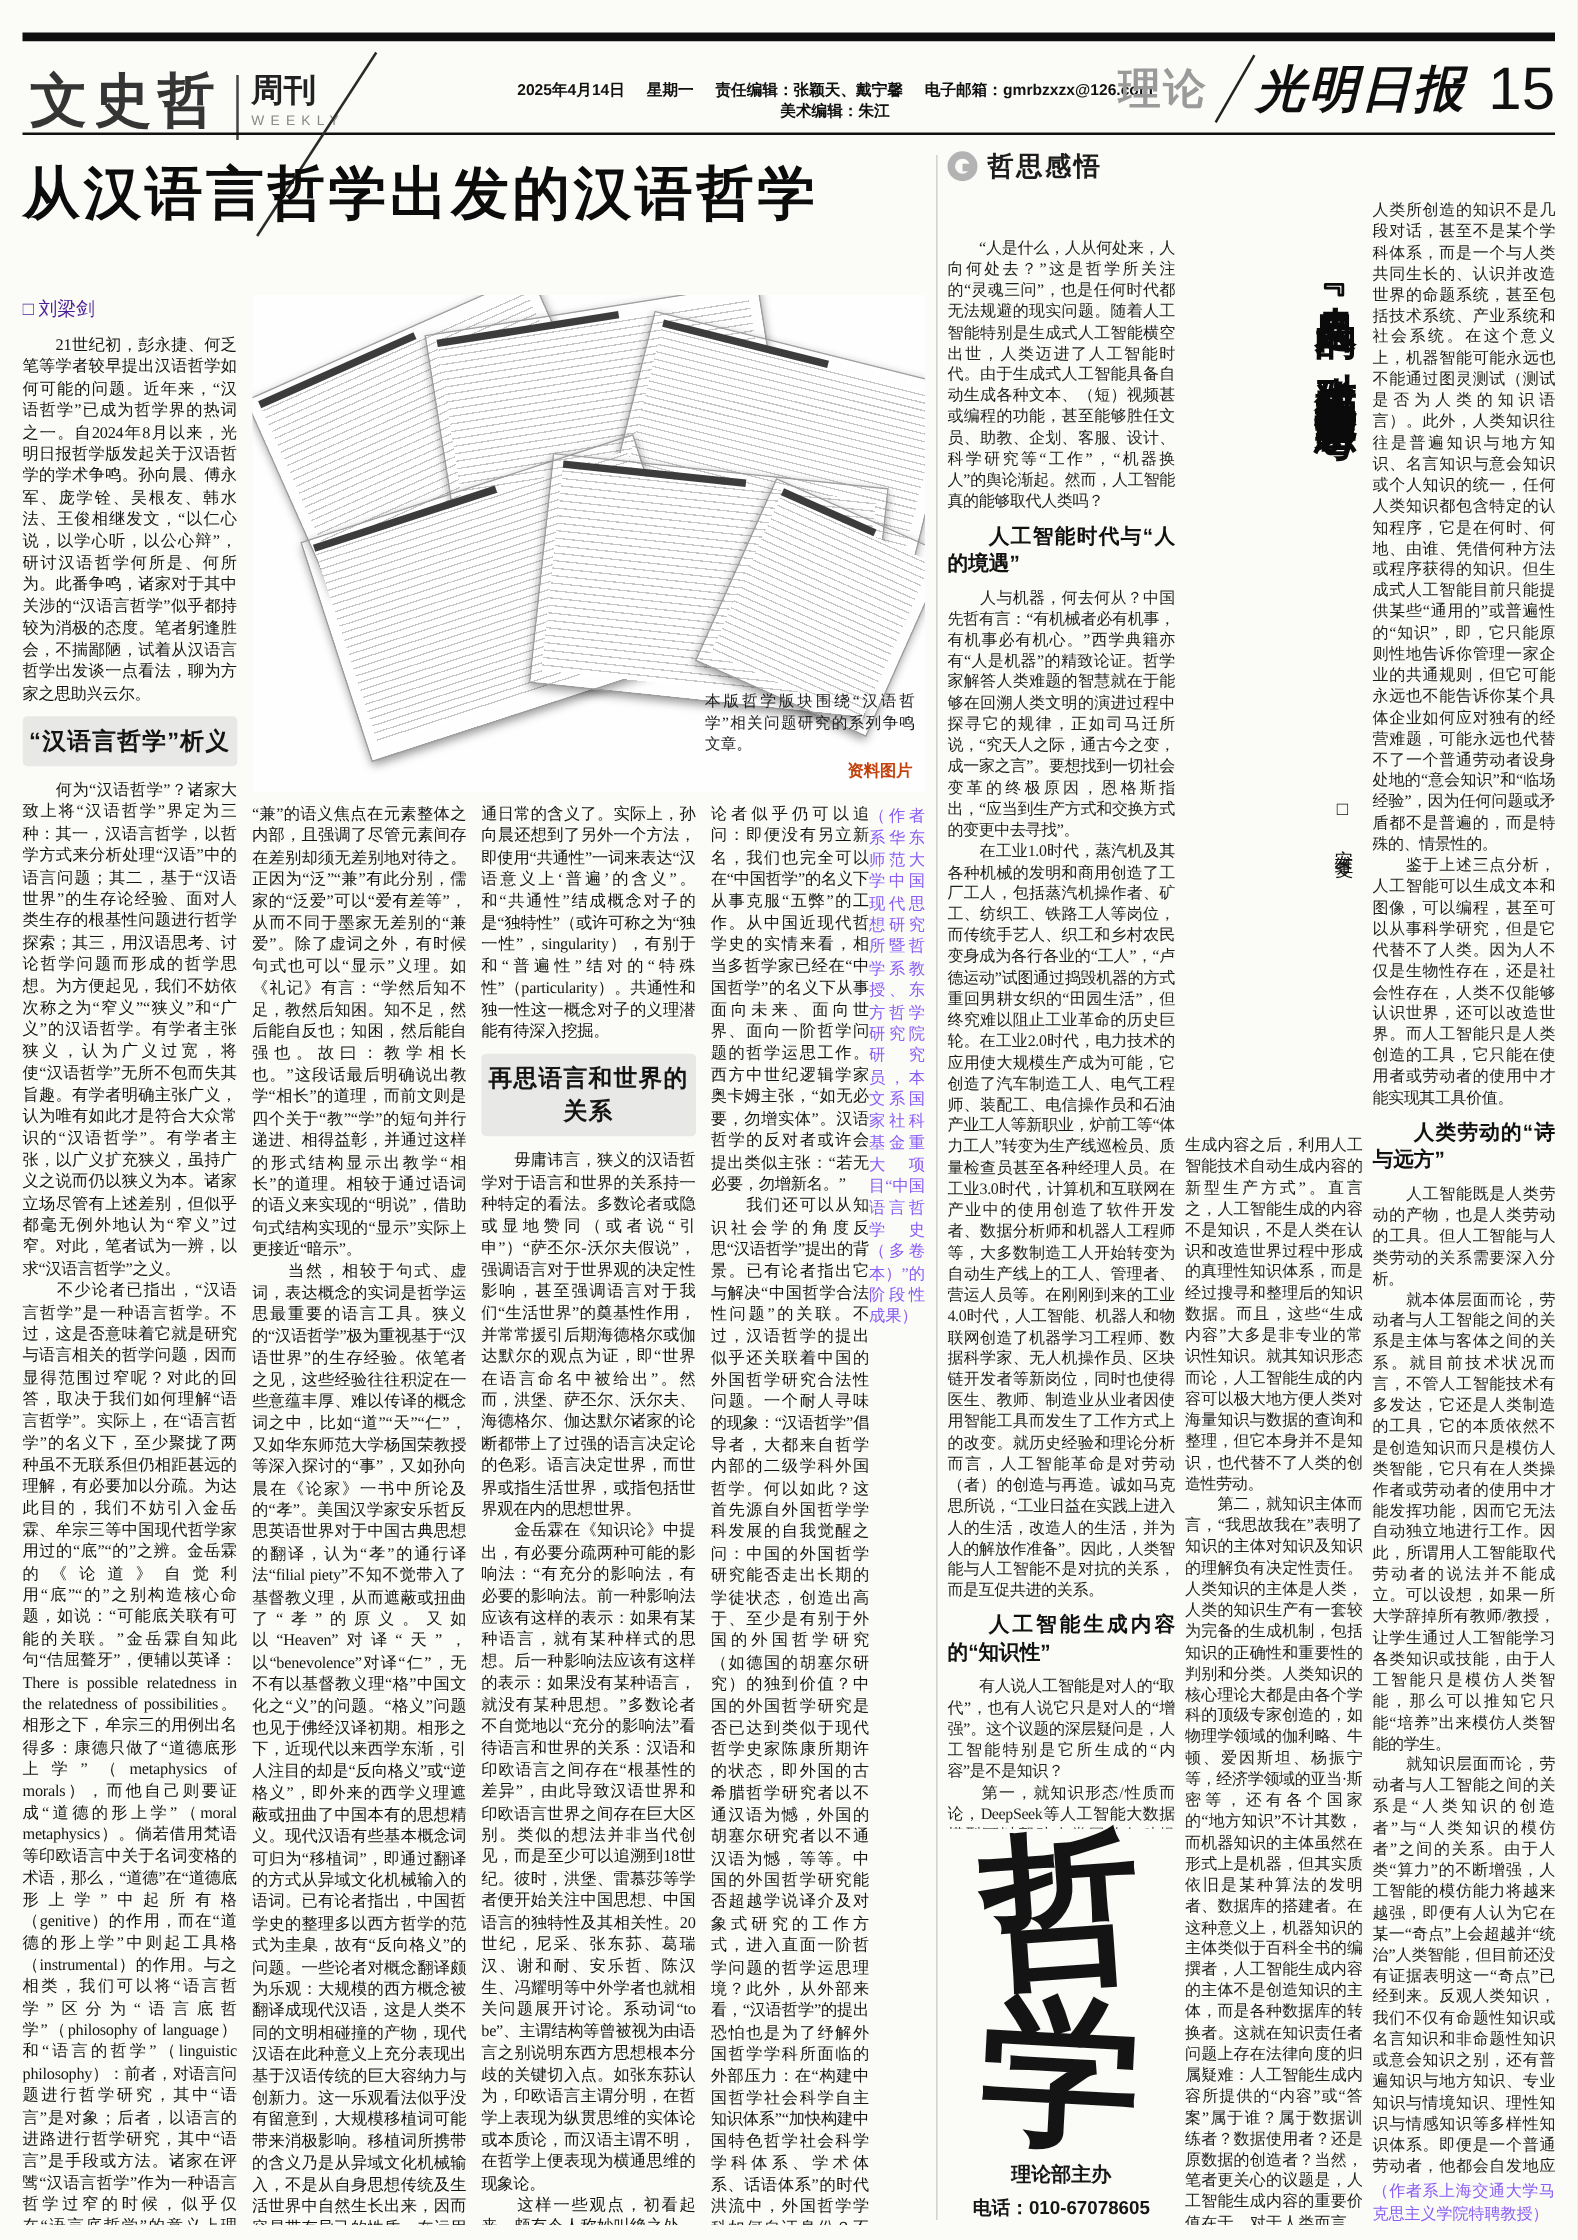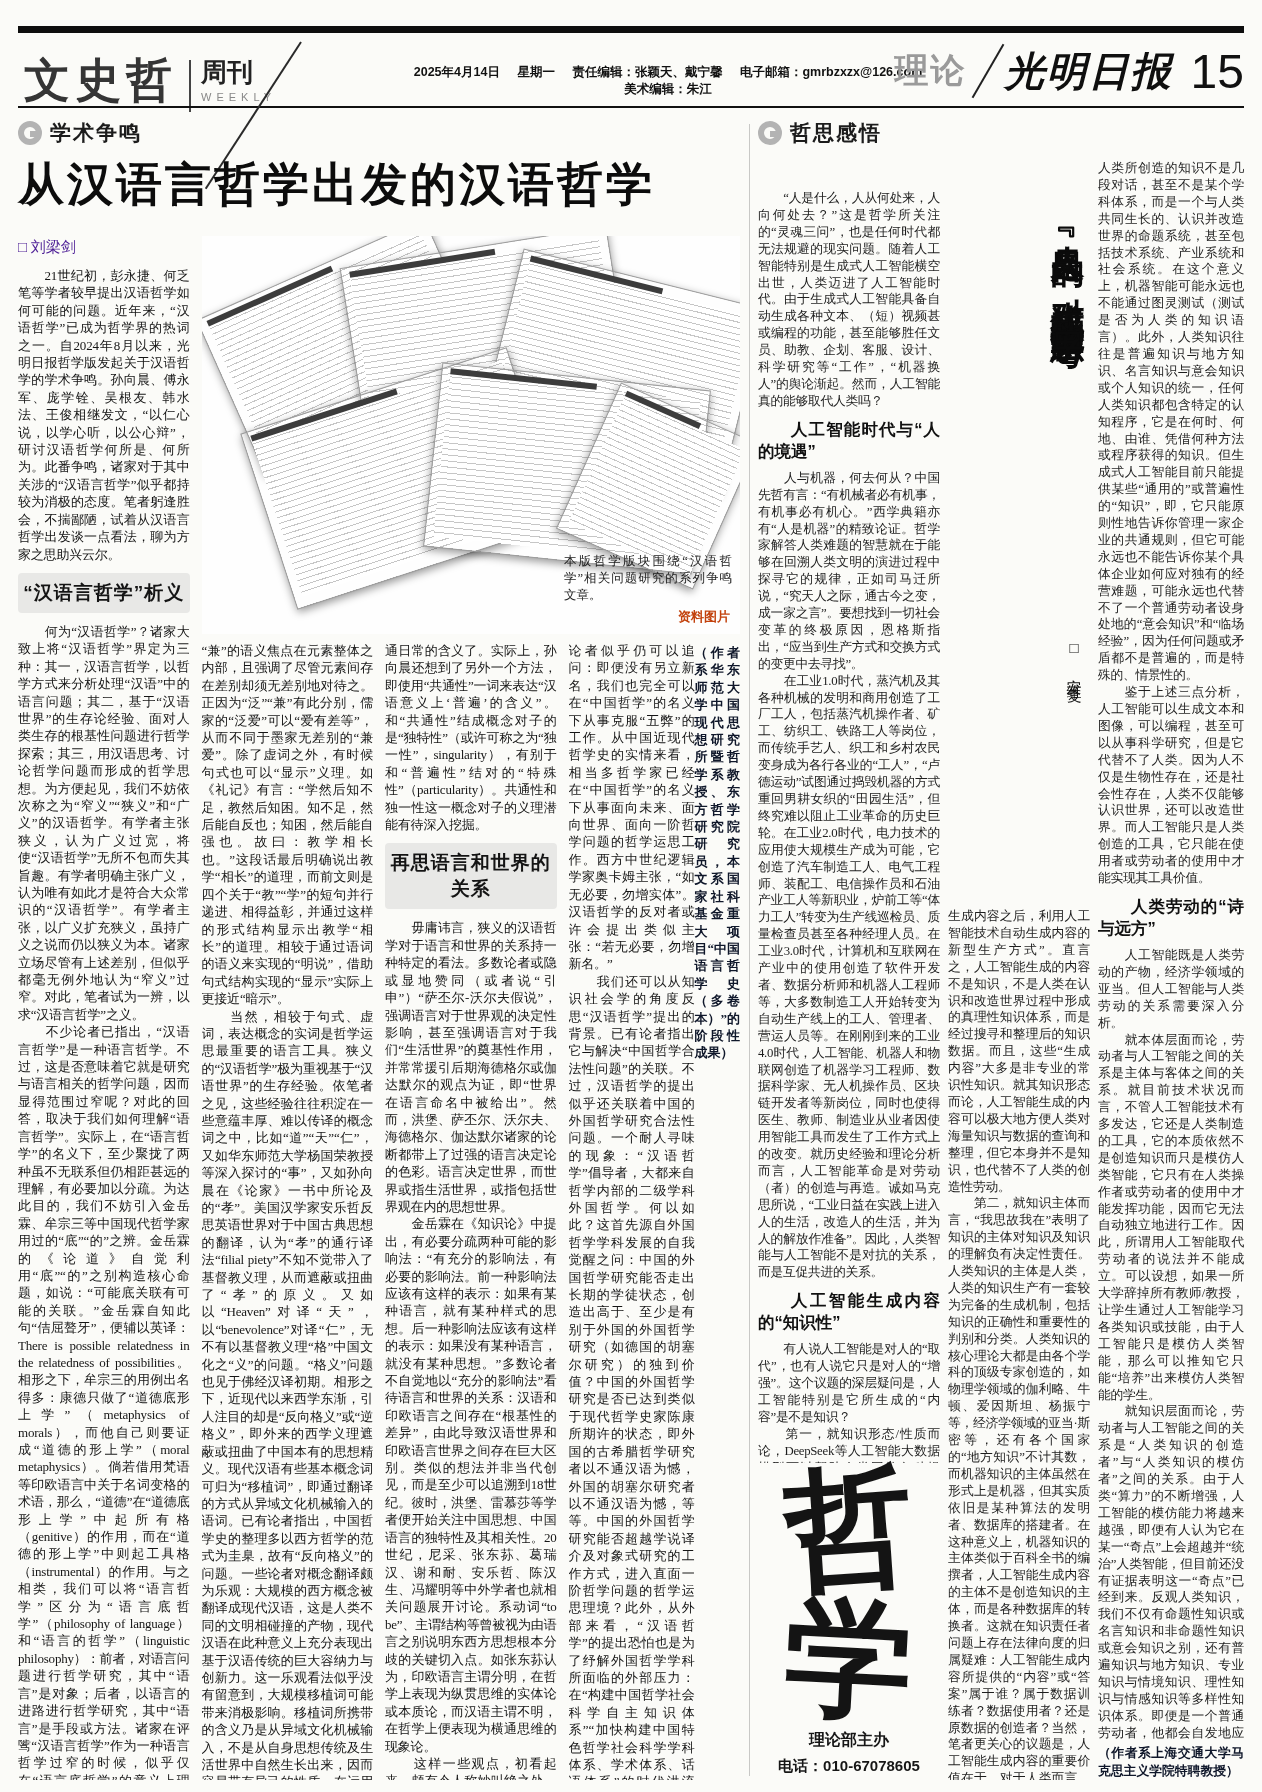--- a/index.html
+++ b/index.html
@@ -45,21 +45,21 @@
   #lcol1 { grid-row:1/3; grid-column:1; }
   #lfig  { grid-row:1; grid-column:2/5; }
   .colflex { display:flex; flex-direction:row; }
   .coltext { flex:1 1 auto; overflow:hidden; }
   .ltext, .coltext { text-align:justify; }
   .para { font-size:13px; line-height:17.4px; letter-spacing:-0.2px; text-align:justify; color:#151515; }
   .byline { font-size:15px; margin:2px 0 10px 0; color:#4c1d95; }
   .subhead { background:#e8e8e6; border-radius:4px; text-align:center;
     font-family:"Liberation Sans",sans-serif; font-weight:900; font-size:19px; letter-spacing:1px;
     padding:7px 2px; margin:10px 0; color:#141414; }
-  .endnote { font-weight:700; font-size:13px; line-height:17.4px; text-align:justify; padding-top:2px; color:#0f172a; }
+  .endnote { font-weight:400; font-size:13px; line-height:17.4px; text-align:justify; padding-top:2px; color:#8b5cf6; }
   
   .fig { position:relative; background:#fefefe; overflow:hidden; }
   .clip { position:absolute; background:#fff; border:1px solid #9d9d9d; box-shadow:0 3px 8px rgba(0,0,0,.4);
     background-image:repeating-linear-gradient(180deg,#c6c6c6 0 1px,transparent 1px 6px);
     background-clip:content-box; padding:10px 8px; }
   .clip::before { content:""; position:absolute; left:8px; top:4px; width:55%; height:6px; background:#3c3c3c; }
   .clip.c1 { left:18px;  top:26px;  width:250px; height:170px; transform:rotate(-24deg); }
   .clip.c2 { left:150px; top:10px;  width:270px; height:180px; transform:rotate(-9deg); }
   .clip.c3 { left:295px; top:40px;  width:250px; height:190px; transform:rotate(14deg); }
   .clip.c4 { left:60px;  top:150px; width:280px; height:185px; transform:rotate(-18deg); }
@@ -119,24 +119,20 @@
       <span class="paper-name">光明日报</span>
       <span class="page-num">15</span>
     </div>
   </header>
   <div class="mast-rule"></div>
   <div class="diag"></div>
 
   <main class="main">
 
     <section class="left-art">
-      <div class="tagrow">
-        <span class="gicon"></span>
-        <span class="tag-label">学术争鸣</span>
-      </div>
       <h1 class="headline">从汉语言哲学出发的汉语哲学</h1>
 
       <div class="lgrid">
         <div id="lcol1" class="lcol ltext">
             <div class="byline">□ 刘梁剑</div>
             <div class="para">　　21世纪初，彭永捷、何乏笔等学者较早提出汉语哲学如何可能的问题。近年来，“汉语哲学”已成为哲学界的热词之一。自2024年8月以来，光明日报哲学版发起关于汉语哲学的学术争鸣。孙向晨、傅永军、庞学铨、吴根友、韩水法、王俊相继发文，“以仁心说，以学心听，以公心辩”，研讨汉语哲学何所是、何所为。此番争鸣，诸家对于其中关涉的“汉语言哲学”似乎都持较为消极的态度。笔者躬逢胜会，不揣鄙陋，试着从汉语言哲学出发谈一点看法，聊为方家之思助兴云尔。</div>
             <div class="subhead">“汉语言哲学”析义</div>
             <div class="para">　　何为“汉语哲学”？诸家大致上将“汉语哲学”界定为三种：其一，汉语言哲学，以哲学方式来分析处理“汉语”中的语言问题；其二，基于“汉语世界”的生存论经验、面对人类生存的根基性问题进行哲学探索；其三，用汉语思考、讨论哲学问题而形成的哲学思想。为方便起见，我们不妨依次称之为“窄义”“狭义”和“广义”的汉语哲学。有学者主张狭义，认为广义过宽，将使“汉语哲学”无所不包而失其旨趣。有学者明确主张广义，认为唯有如此才是符合大众常识的“汉语哲学”。有学者主张，以广义扩充狭义，虽持广义之说而仍以狭义为本。诸家立场尽管有上述差别，但似乎都毫无例外地认为“窄义”过窄。对此，笔者试为一辨，以求“汉语言哲学”之义。</div>
             <div class="para">　　不少论者已指出，“汉语言哲学”是一种语言哲学。不过，这是否意味着它就是研究与语言相关的哲学问题，因而显得范围过窄呢？对此的回答，取决于我们如何理解“语言哲学”。实际上，在“语言哲学”的名义下，至少聚拢了两种虽不无联系但仍相距甚远的理解，有必要加以分疏。为达此目的，我们不妨引入金岳霖、牟宗三等中国现代哲学家用过的“底”“的”之辨。金岳霖的《论道》自觉利用“底”“的”之别构造核心命题，如说：“可能底关联有可能的关联。”金岳霖自知此句“佶屈聱牙”，便辅以英译：There is possible relatedness in the relatedness of possibilities。相形之下，牟宗三的用例出名得多：康德只做了“道德底形上学”（metaphysics of morals），而他自己则要证成“道德的形上学”（moral metaphysics）。倘若借用梵语等印欧语言中关于名词变格的术语，那么，“道德”在“道德底形上学”中起所有格（genitive）的作用，而在“道德的形上学”中则起工具格（instrumental）的作用。与之相类，我们可以将“语言哲学”区分为“语言底哲学”（philosophy of language）和“语言的哲学”（linguistic philosophy）：前者，对语言问题进行哲学研究，其中“语言”是对象；后者，以语言的进路进行哲学研究，其中“语言”是手段或方法。诸家在评骘“汉语言哲学”作为一种语言哲学过窄的时候，似乎仅在“语言底哲学”的意义上理解“语言哲学”，从而忽略了尚有“语言的哲学”意义上的“汉语言哲学”。不难看出，如果将“汉语哲学”理解为“汉语言哲学”，同时将“汉语言哲学”理解为“语言底哲学”意义上的语言哲学，那么，“汉语言哲学”确乎显得过窄。但在“语言的哲学”的意义上，“汉语言哲学”别有天地：以语言为手段、为进路展开哲学运思。汉语哲学的运思，既可以在实词上做文章，也可以借助虚词与句式“显示”义理。试以“泛”“兼”为例：二者皆有“广及”之义，但“泛”的语义焦点落在元素个体，而</div>
           </div>
@@ -211,21 +207,21 @@
               <div class="para">生成内容之后，利用人工智能技术自动生成内容的新型生产方式”。直言之，人工智能生成的内容不是知识，不是人类在认识和改造世界过程中形成的真理性知识体系，而是经过搜寻和整理后的知识数据。而且，这些“生成内容”大多是非专业的常识性知识。就其知识形态而论，人工智能生成的内容可以极大地方便人类对海量知识与数据的查询和整理，但它本身并不是知识，也代替不了人类的创造性劳动。</div>
               <div class="para">　　第二，就知识主体而言，“我思故我在”表明了知识的主体对知识及知识的理解负有决定性责任。人类知识的主体是人类，人类的知识生产有一套较为完备的生成机制，包括知识的正确性和重要性的判别和分类。人类知识的核心理论大都是由各个学科的顶级专家创造的，如物理学领域的伽利略、牛顿、爱因斯坦、杨振宁等，经济学领域的亚当·斯密等，还有各个国家的“地方知识”不计其数，而机器知识的主体虽然在形式上是机器，但其实质依旧是某种算法的发明者、数据库的搭建者。在这种意义上，机器知识的主体类似于百科全书的编撰者，人工智能生成内容的主体不是创造知识的主体，而是各种数据库的转换者。这就在知识责任者问题上存在法律向度的归属疑难：人工智能生成内容所提供的“内容”或“答案”属于谁？属于数据训练者？数据使用者？还是原数据的创造者？当然，笔者更关心的议题是，人工智能生成内容的重要价值在于，对于人类而言，仅有真理性知识的创造者是不够的，还要有人工智能将这些知识进行加工整理以便在全社会普及，同时让普通劳动者利用这些知识提高劳动效率。简言之，从知识的主体看，知识的创造者、模仿者和使用者都是知识生产、传播的必要环节，普通劳动者是一个国家知识谱系中不可或缺的主体力量。</div>
             </div>
         </div>
 
         <div id="rcolC" class="rcol">
           <div class="coltext">
               <div class="para">人类所创造的知识不是几段对话，甚至不是某个学科体系，而是一个与人类共同生长的、认识并改造世界的命题系统，甚至包括技术系统、产业系统和社会系统。在这个意义上，机器智能可能永远也不能通过图灵测试（测试是否为人类的知识语言）。此外，人类知识往往是普遍知识与地方知识、名言知识与意会知识或个人知识的统一，任何人类知识都包含特定的认知程序，它是在何时、何地、由谁、凭借何种方法或程序获得的知识。但生成式人工智能目前只能提供某些“通用的”或普遍性的“知识”，即，它只能原则性地告诉你管理一家企业的共通规则，但它可能永远也不能告诉你某个具体企业如何应对独有的经营难题，可能永远也代替不了一个普通劳动者设身处地的“意会知识”和“临场经验”，因为任何问题或矛盾都不是普遍的，而是特殊的、情景性的。</div>
               <div class="para">　　鉴于上述三点分析，人工智能可以生成文本和图像，可以编程，甚至可以从事科学研究，但是它代替不了人类。因为人不仅是生物性存在，还是社会性存在，人类不仅能够认识世界，还可以改造世界。而人工智能只是人类创造的工具，它只能在使用者或劳动者的使用中才能实现其工具价值。</div>
               <div class="rsubhead">人类劳动的“诗与远方”</div>
-              <div class="para">　　人工智能既是人类劳动的产物，经济学领域的亚当。但人工智能与人类劳动的关系需要深入分析。</div>
+              <div class="para">　　人工智能既是人类劳动的产物，也是人类劳动的工具。但人工智能与人类劳动的关系需要深入分析。</div>
               <div class="para">　　就本体层面而论，劳动者与人工智能之间的关系是主体与客体之间的关系。就目前技术状况而言，不管人工智能技术有多发达，它还是人类制造的工具，它的本质依然不是创造知识而只是模仿人类智能，它只有在人类操作者或劳动者的使用中才能发挥功能，因而它无法自动独立地进行工作。因此，所谓用人工智能取代劳动者的说法并不能成立。可以设想，如果一所大学辞掉所有教师/教授，让学生通过人工智能学习各类知识或技能，由于人工智能只是模仿人类智能，那么可以推知它只能“培养”出来模仿人类智能的学生。</div>
               <div class="para">　　就知识层面而论，劳动者与人工智能之间的关系是“人类知识的创造者”与“人类知识的模仿者”之间的关系。由于人类“算力”的不断增强，人工智能的模仿能力将越来越强，即便有人认为它在某一“奇点”上会超越并“统治”人类智能，但目前还没有证据表明这一“奇点”已经到来。反观人类知识，我们不仅有命题性知识或名言知识和非命题性知识或意会知识之别，还有普遍知识与地方知识、专业知识与情境知识、理性知识与情感知识等多样性知识体系。即便是一个普通劳动者，他都会自发地应用各种综合知识和独特“诀窍”来处理各种意想不到的难题。人工智能只善于处理机械性或程序性的问题，按特定的程序做特定的工作，但却很难把握不同情境下煎熬的火候。这至少意味着，人工智能不能替代劳动者，而只能在劳动者的使用中发挥应有的作用。</div>
             </div>
           <div class="endnote">（作者系上海交通大学马克思主义学院特聘教授）</div>
         </div>
 
       </div>
     </section>
 
   </main>

